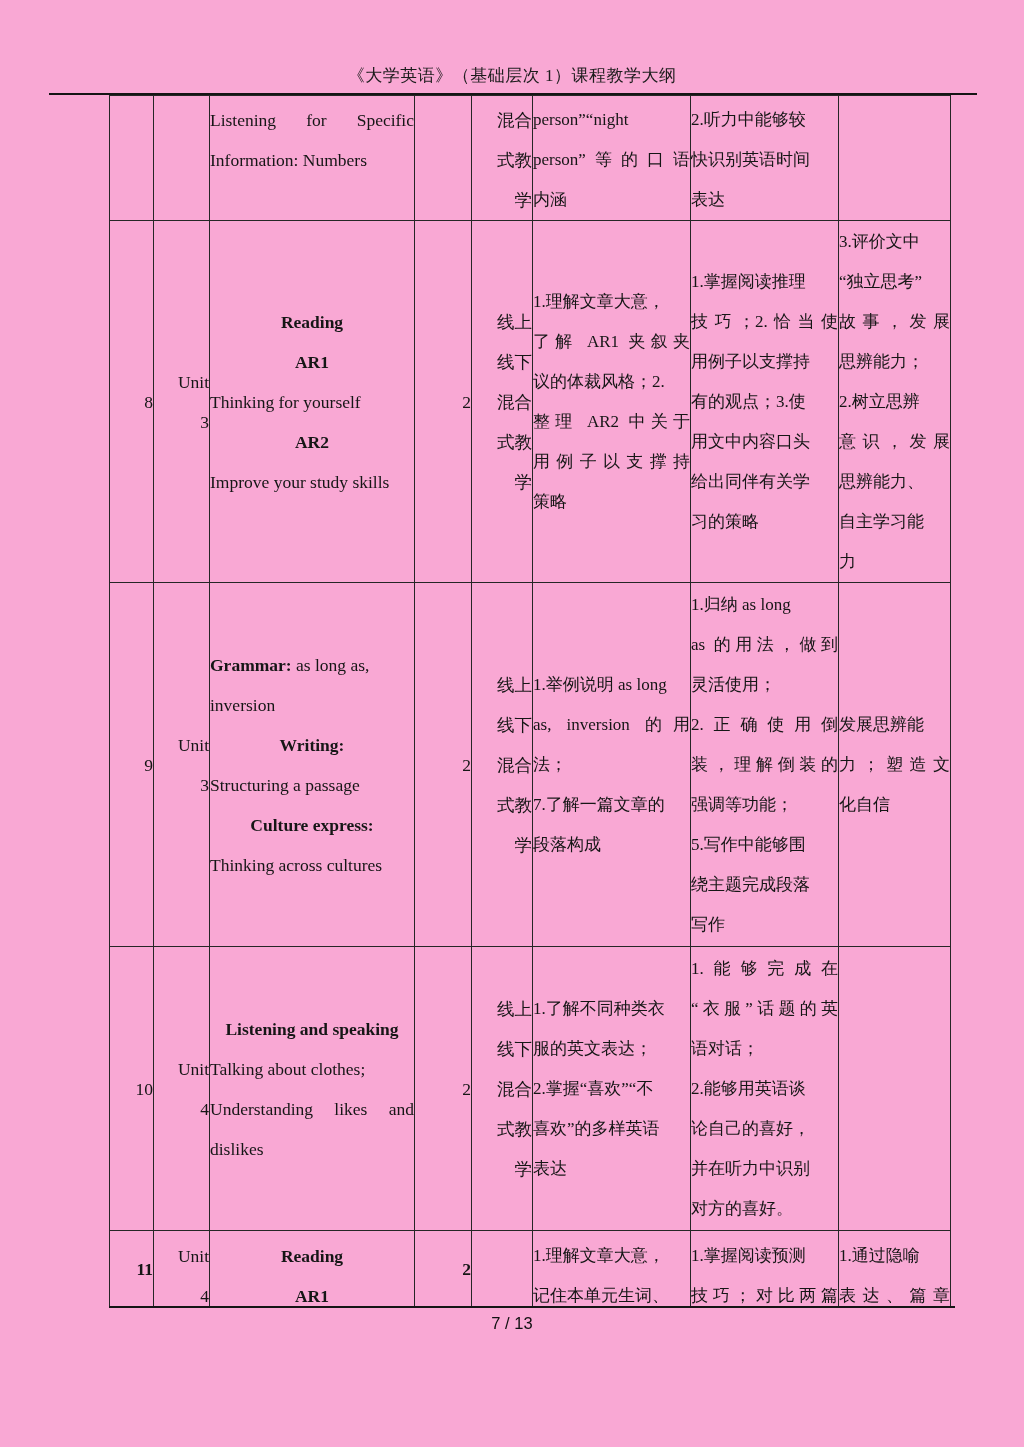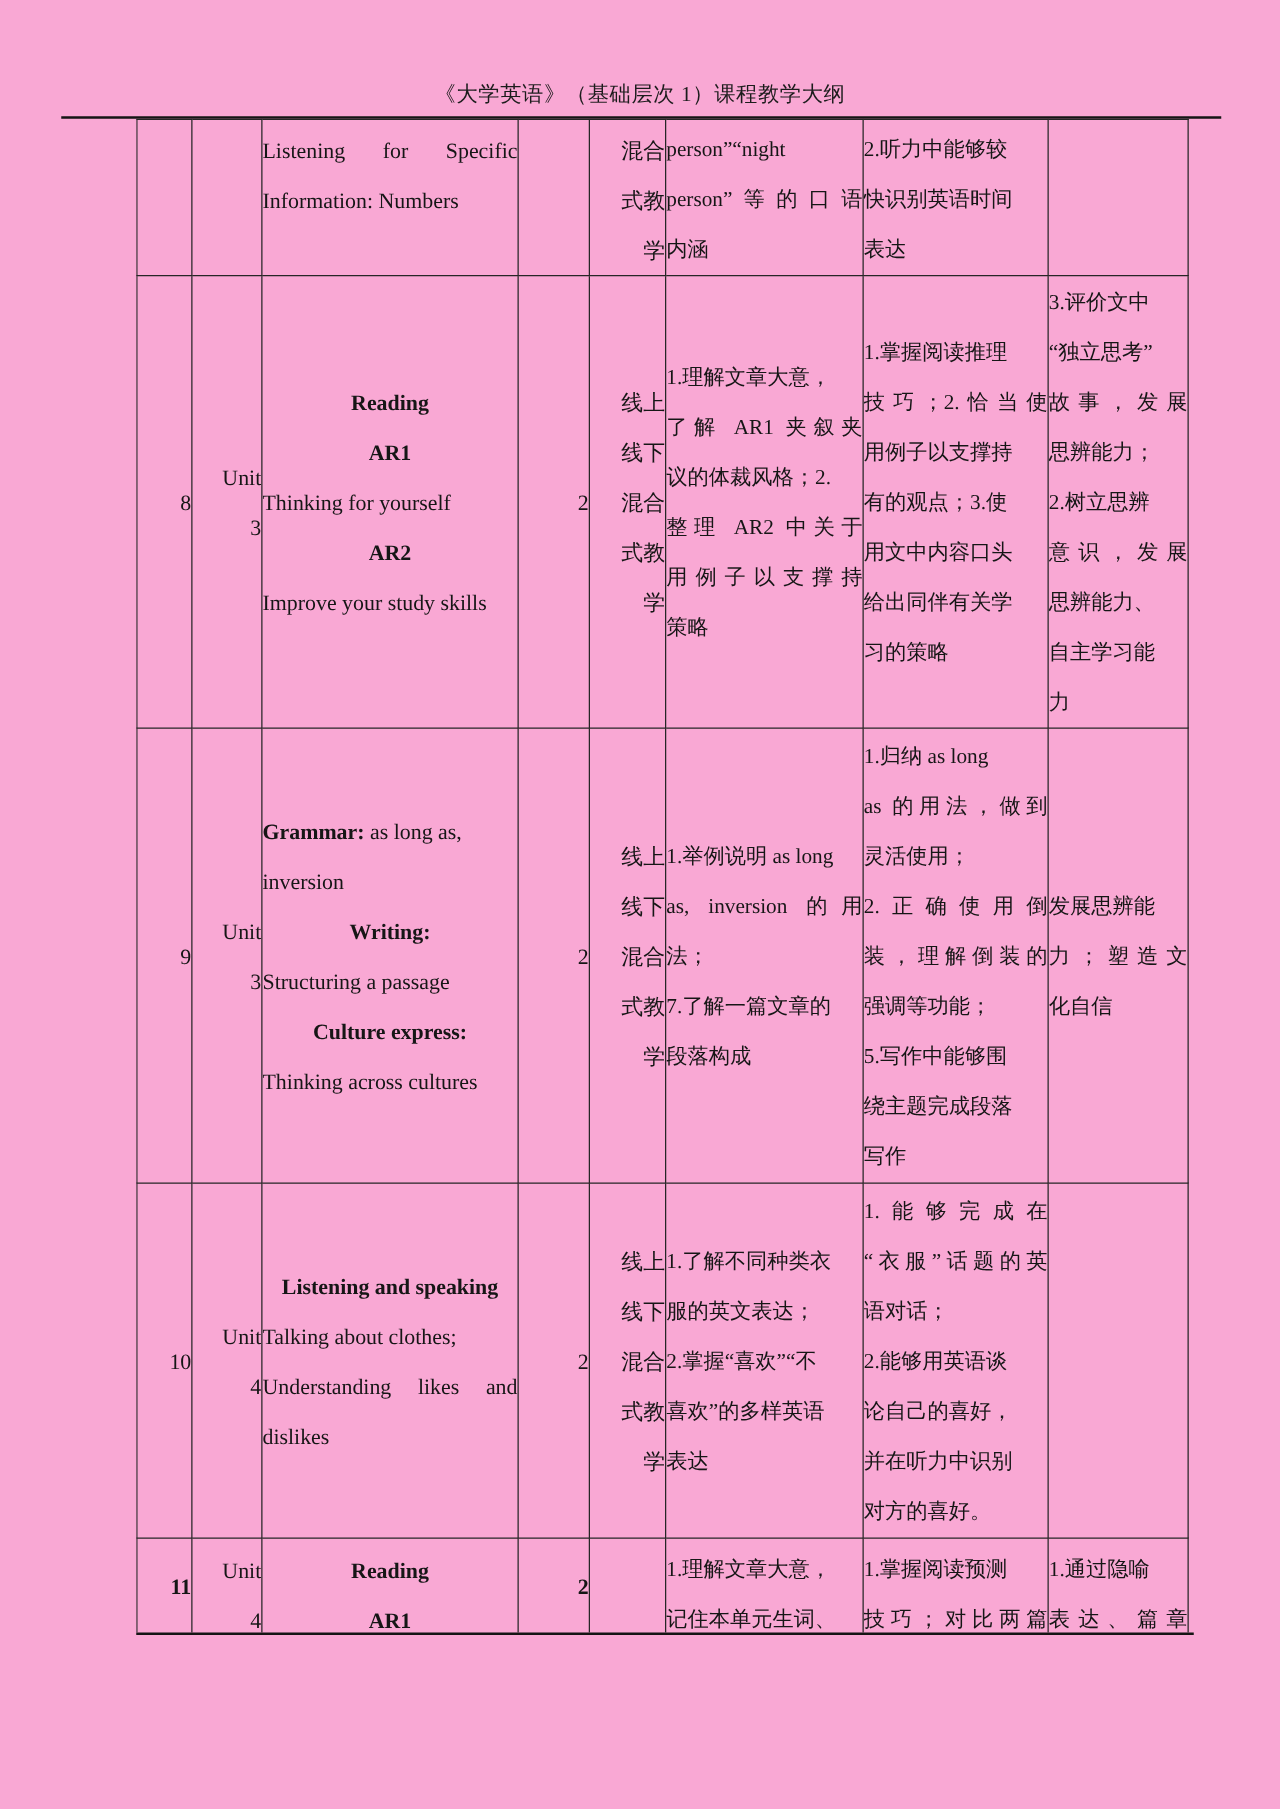--- a/index.html
+++ b/index.html
@@ -331,13 +331,14 @@
               <div class="stack">
                 <div class="ln">1.通过隐喻</div>
                 <div class="ln jl">表达、篇章</div>
               </div>
             </td>
       </tr>
     </tbody>
       </table>
   </div>
 
+  <div class="page-num">7 / 13</div>
 </div>
 
 </body></html>

